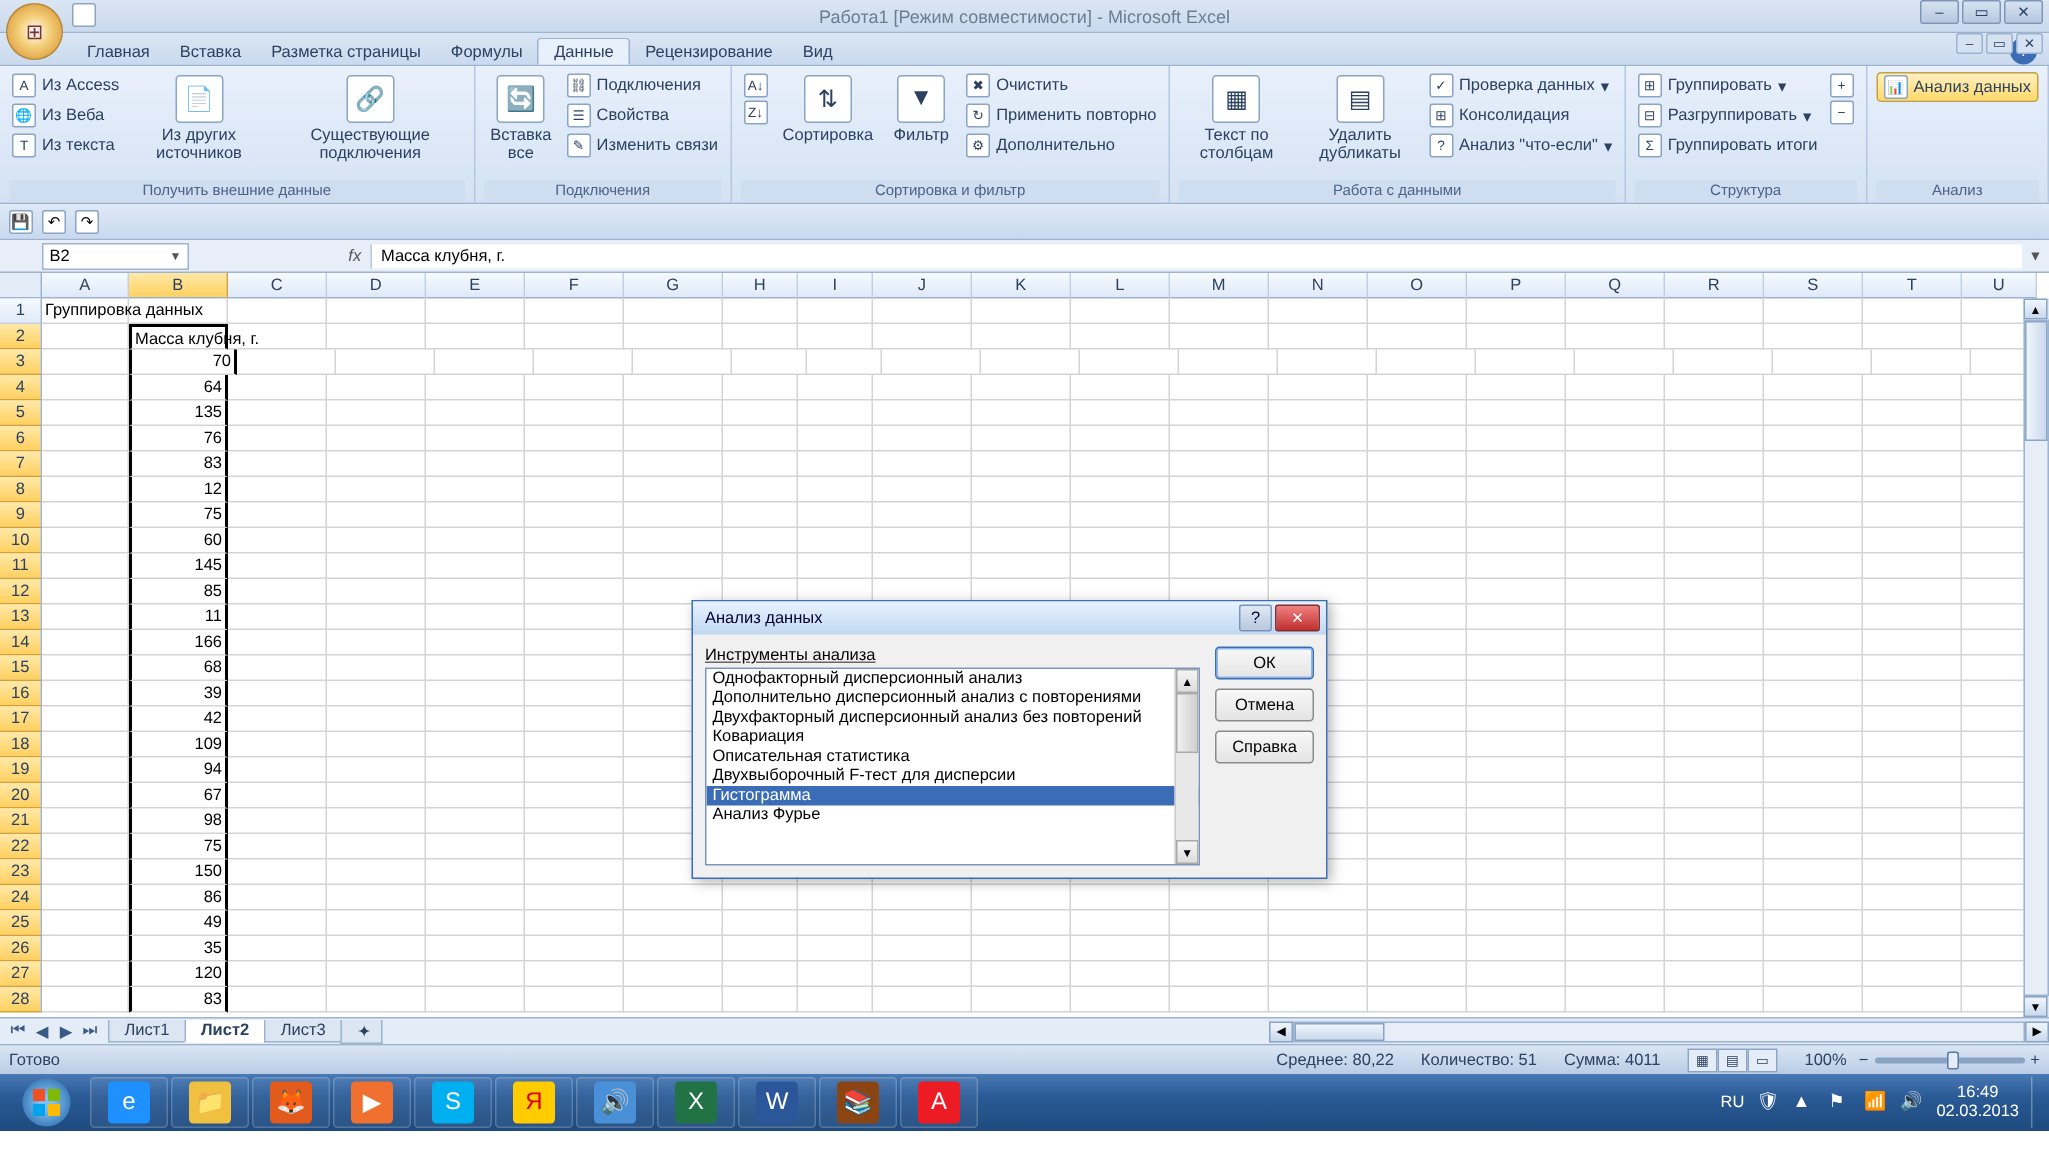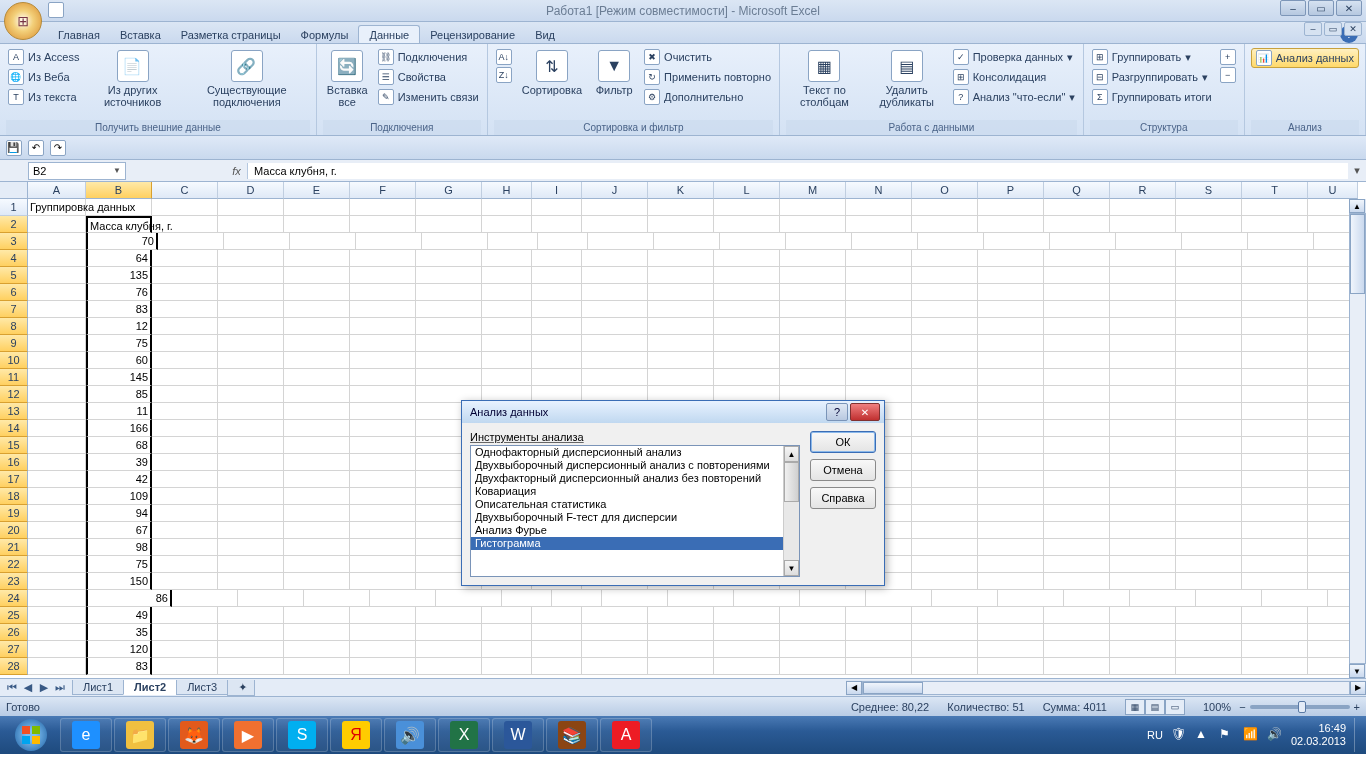--- a/index.html
+++ b/index.html
@@ -85,21 +85,21 @@
 .zoom-track { width:100px; height:4px; background:#8aa4c4; position:relative; border-radius:2px;}
 .zoom-thumb { position:absolute; left:48px; top:-4px; width:8px; height:12px; background:#e4ecf7; border:1px solid #5a7aa5; border-radius:2px;}
 
 
 .taskbar { height: 38px; background: linear-gradient(#4a7ab5,#2a5a95 40%,#1e4a7d); display: flex; align-items: center; padding: 0 4px; gap: 2px; position:relative;}
 .start { width: 54px; height: 36px; border-radius: 4px; display:flex;align-items:center;justify-content:center;}
 .start-orb { width:32px;height:32px;border-radius:50%;background:radial-gradient(#7fbef0 20%,#1a5da0);display:flex;align-items:center;justify-content:center;}
 .tbtn { width: 52px; height: 34px; border: 1px solid rgba(255,255,255,0.2); border-radius: 3px; display:flex;align-items:center;justify-content:center; background:rgba(255,255,255,0.05);}
 .tbtn .ic32 { width:28px;height:28px;border-radius:3px;display:flex;align-items:center;justify-content:center;font-size:16px;color:#fff;}
 .tray { margin-left: auto; display: flex; align-items: center; gap: 8px; color: #fff; font-size: 11px; }
-.tray .clock { text-align: right; line-height:1.2;}
+.tray .clock { text-align: center; line-height:1.2;}
 .tray-ic { width:16px;height:16px;color:#fff;font-size:12px;}
 
 
 .dialog { position: absolute; left: 461px; top: 400px; width: 424px; background: #f0f0f0; border: 1px solid #3a6db5; box-shadow: 2px 2px 8px rgba(0,0,0,0.3); z-index: 100; }
 .dlg-title { height: 22px; background: linear-gradient(#e8f2ff,#c0d8f0); display: flex; align-items: center; padding: 0 4px; font-size: 11px; color: #003; }
 .dlg-title .t { flex: 1; padding-left: 4px; }
 .dlg-help { width: 22px; height: 18px; background: linear-gradient(#e0e8f4,#b8c8e0); border: 1px solid #7a94b8; border-radius: 2px; display:flex;align-items:center;justify-content:center; margin-right:2px;}
 .dlg-close { width: 30px; height: 18px; background: linear-gradient(#f08080,#c03030); border: 1px solid #803030; border-radius: 2px; color: #fff; display:flex;align-items:center;justify-content:center;font-size:10px;}
 .dlg-body { padding: 8px; display: flex; gap: 10px; }
 .dlg-list-wrap { flex: 1; }
@@ -895,21 +895,21 @@
         <div class="cell" style="width: 66px;"></div>
         <div class="cell" style="width: 66px;"></div>
         <div class="cell" style="width: 66px;"></div>
         <div class="cell" style="width: 66px;"></div>
         <div class="cell" style="width: 66px;"></div>
         <div class="cell" style="width: 66px;"></div>
         <div class="cell" style="width: 50px;"></div>
       </div>
       <div class="row">
         <div class="cell" style="width: 58px;"></div>
-        <div class="cell right" style="width: 86px; border-left: 2px solid rgb(0, 0, 0); border-right: 2px solid rgb(0, 0, 0);">86</div>
+        <div class="cell right" style="width: 66px; border-left: 2px solid rgb(0, 0, 0); border-right: 2px solid rgb(0, 0, 0);">86</div>
         <div class="cell" style="width: 66px;"></div>
         <div class="cell" style="width: 66px;"></div>
         <div class="cell" style="width: 66px;"></div>
         <div class="cell" style="width: 66px;"></div>
         <div class="cell" style="width: 66px;"></div>
         <div class="cell" style="width: 50px;"></div>
         <div class="cell" style="width: 50px;"></div>
         <div class="cell" style="width: 66px;"></div>
         <div class="cell" style="width: 66px;"></div>
         <div class="cell" style="width: 66px;"></div>
@@ -1130,27 +1130,27 @@
     <span class="t">Анализ данных</span>
     <div class="dlg-help">?</div>
     <div class="dlg-close">✕</div>
   </div>
   <div class="dlg-body">
     <div class="dlg-list-wrap">
       <div class="dlg-list-label">Инструменты анализа</div>
       <div class="dlg-list">
         <div class="dlg-list-inner" id="dlg-items">
             <div class="li">Однофакторный дисперсионный анализ</div>
-            <div class="li">Двухвыборочный дисперсионный анализ с повторениями</div>
+            <div class="li">Дополнительно дисперсионный анализ с повторениями</div>
             <div class="li">Двухфакторный дисперсионный анализ без повторений</div>
             <div class="li">Ковариация</div>
             <div class="li">Описательная статистика</div>
             <div class="li">Двухвыборочный F-тест для дисперсии</div>
+            <div class="li sel">Гистограмма</div>
             <div class="li">Анализ Фурье</div>
-            <div class="li sel">Гистограмма</div>
           </div>
         <div class="list-sb">
           <div class="list-sb-btn">▲</div>
           <div class="list-sb-thumb"></div>
           <div style="flex:1"></div>
           <div class="list-sb-btn" style="position:absolute;bottom:0;width:100%;">▼</div>
         </div>
       </div>
     </div>
     <div class="dlg-btns">

